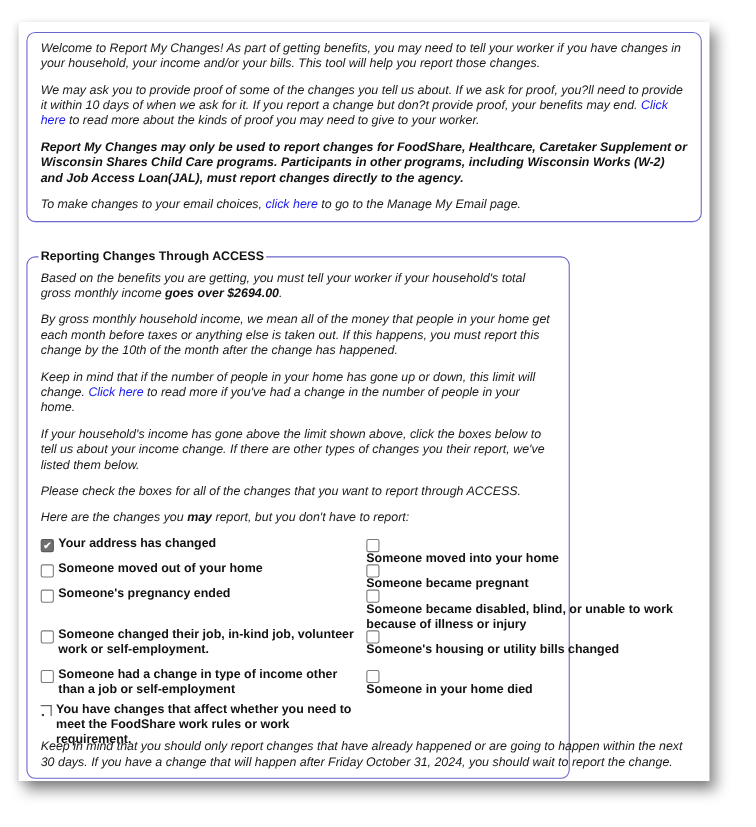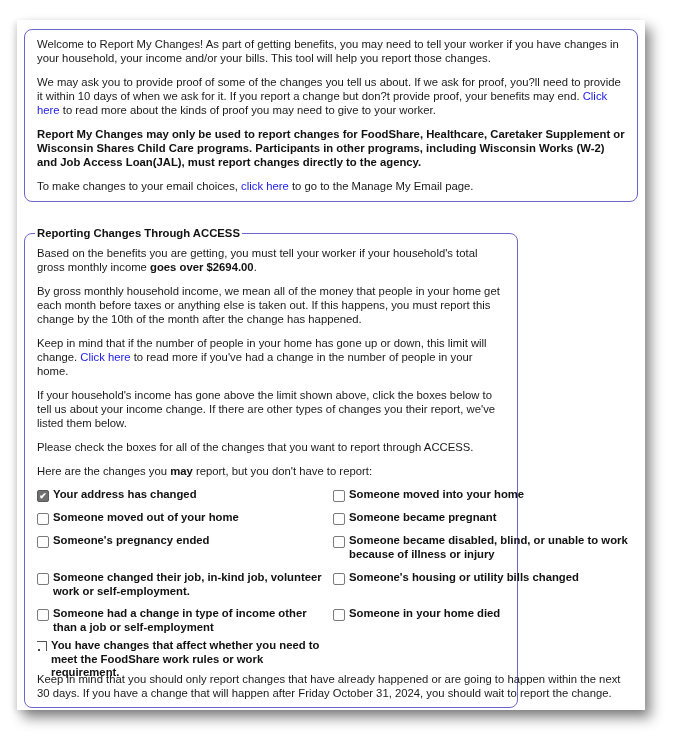--- a/index.html
+++ b/index.html
@@ -11,40 +11,40 @@
     position: absolute; left: 17px; top: 20px; width: 628px; height: 690px;
     background: #ffffff;
     box-shadow: 6px 8px 12px rgba(0,0,0,0.45), -2px 2px 6px rgba(0,0,0,0.12);
   }
   .panel {
     position: absolute; border: 1.5px solid #6a67cc; border-radius: 8px; background: #fff;
     box-sizing: border-box;
   }
   #panel1 { left: 7px; top: 9px; width: 614px; height: 173px; padding: 7px 12px 0 12px; }
   #panel2 { left: 7px; top: 213px; width: 494px; height: 475px; padding: 12px 12px 0 12px; }
-  p { margin: 0 0 10px 0; line-height: 14px; }
+  p { margin: 0 0 10px 0; line-height: 14px; font-style: italic; }
   .legend {
     position: absolute; left: 10px; top: -7px; background: #fff; padding: 0 2px 0 2px;
     font-weight: bold; font-size: 11.3px; line-height: 13px; color: #111;
   }
   a.link { color: #1a1aee; text-decoration: none; cursor: pointer; }
   b { color: #111; }
   .checks { position: relative; margin-top: 4px; height: 200px; }
   .chk {
     position: absolute; display: flex; align-items: flex-start; font-weight: bold; line-height: 13.5px; color: #111;
   }
   .box {
     flex: 0 0 auto; width: 10px; height: 10px; border: 1px solid #7a7a7a; border-radius: 2px; margin: 2px 4px 0 0; background: #fff;
     display: inline-flex; align-items: center; justify-content: center; font-size: 9px; color: #fff; line-height: 10px;
   }
   .box.checked { background: #6f6f6f; border-color: #5a5a5a; }
   .box.partial { border: none; border-top: 1px solid #555; border-right: 1px solid #555; border-radius: 0; width: 9px; height: 9px; position: relative; }
   .box.partial::after { content: ""; position: absolute; left: 1px; bottom: 0; width: 2px; height: 2px; background: #444; }
   .col-l { left: 0; width: 290px; }
-  .col-r { left: 296px; width: 300px; }
+  .col-r { left: 296px; width: 300px; flex-direction: column; }
   .final { position: absolute; left: 12px; top: 438px; width: 592px; }
 </style>
 </head>
 <body>
 
 <div class="sheet">
 
   <div class="panel" id="panel1">
     <p>Welcome to Report My Changes! As part of getting benefits, you may need to tell your worker if you have changes in your household, your income and/or your bills. This tool will help you report those changes.</p>
     <p><span>We may ask you to provide proof of some of the changes you tell us about. If we ask for proof, you?ll need to provide it within 10 days of when we ask for it. If you report a change but don?t provide proof, your benefits may end. </span><a class="link">Click here</a><span> to read more about the kinds of proof you may need to give to your worker.</span></p>

